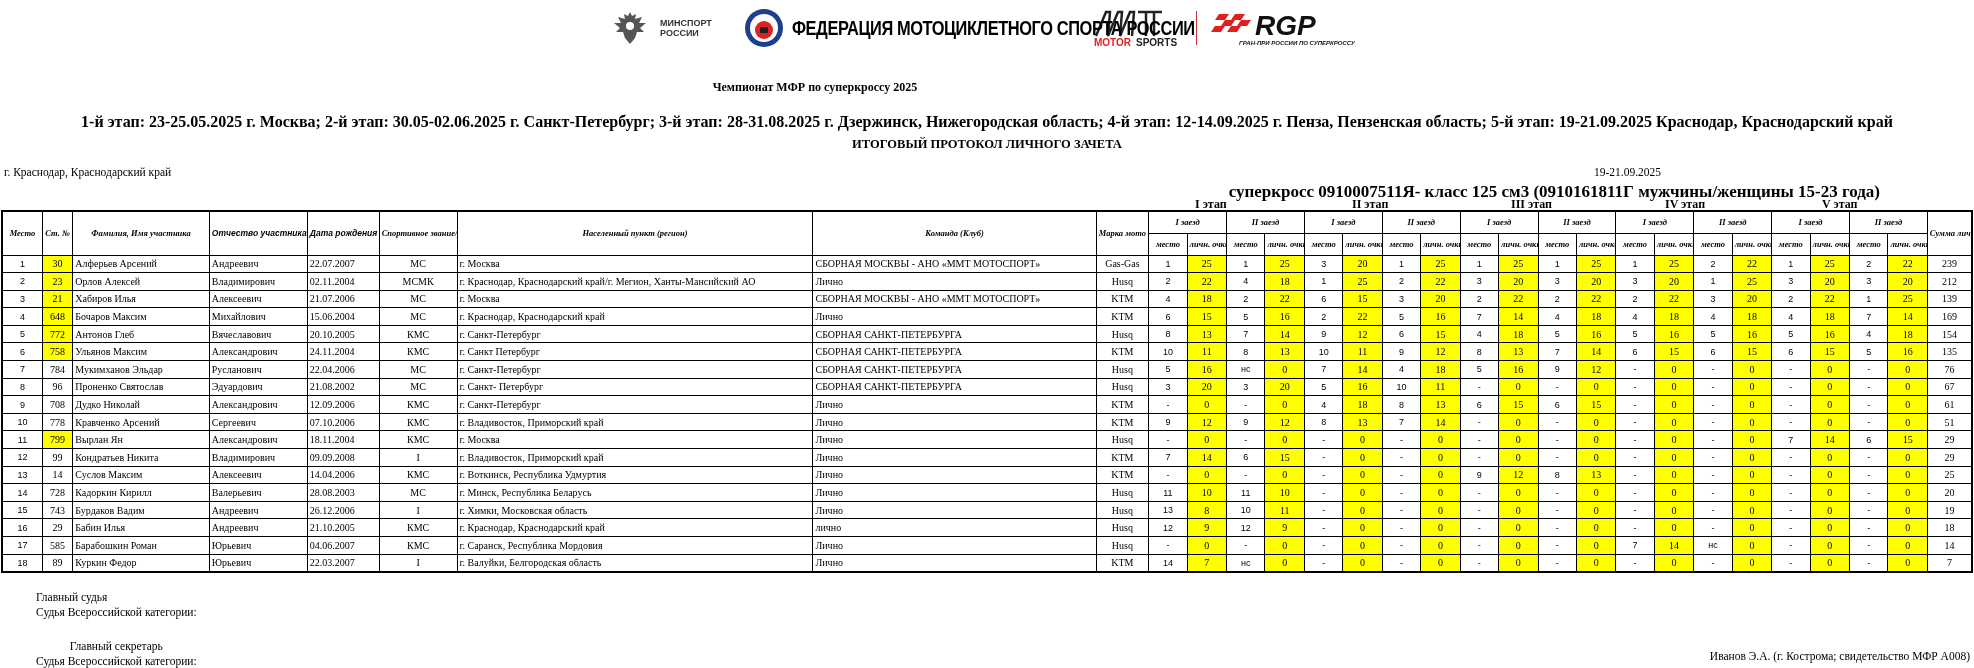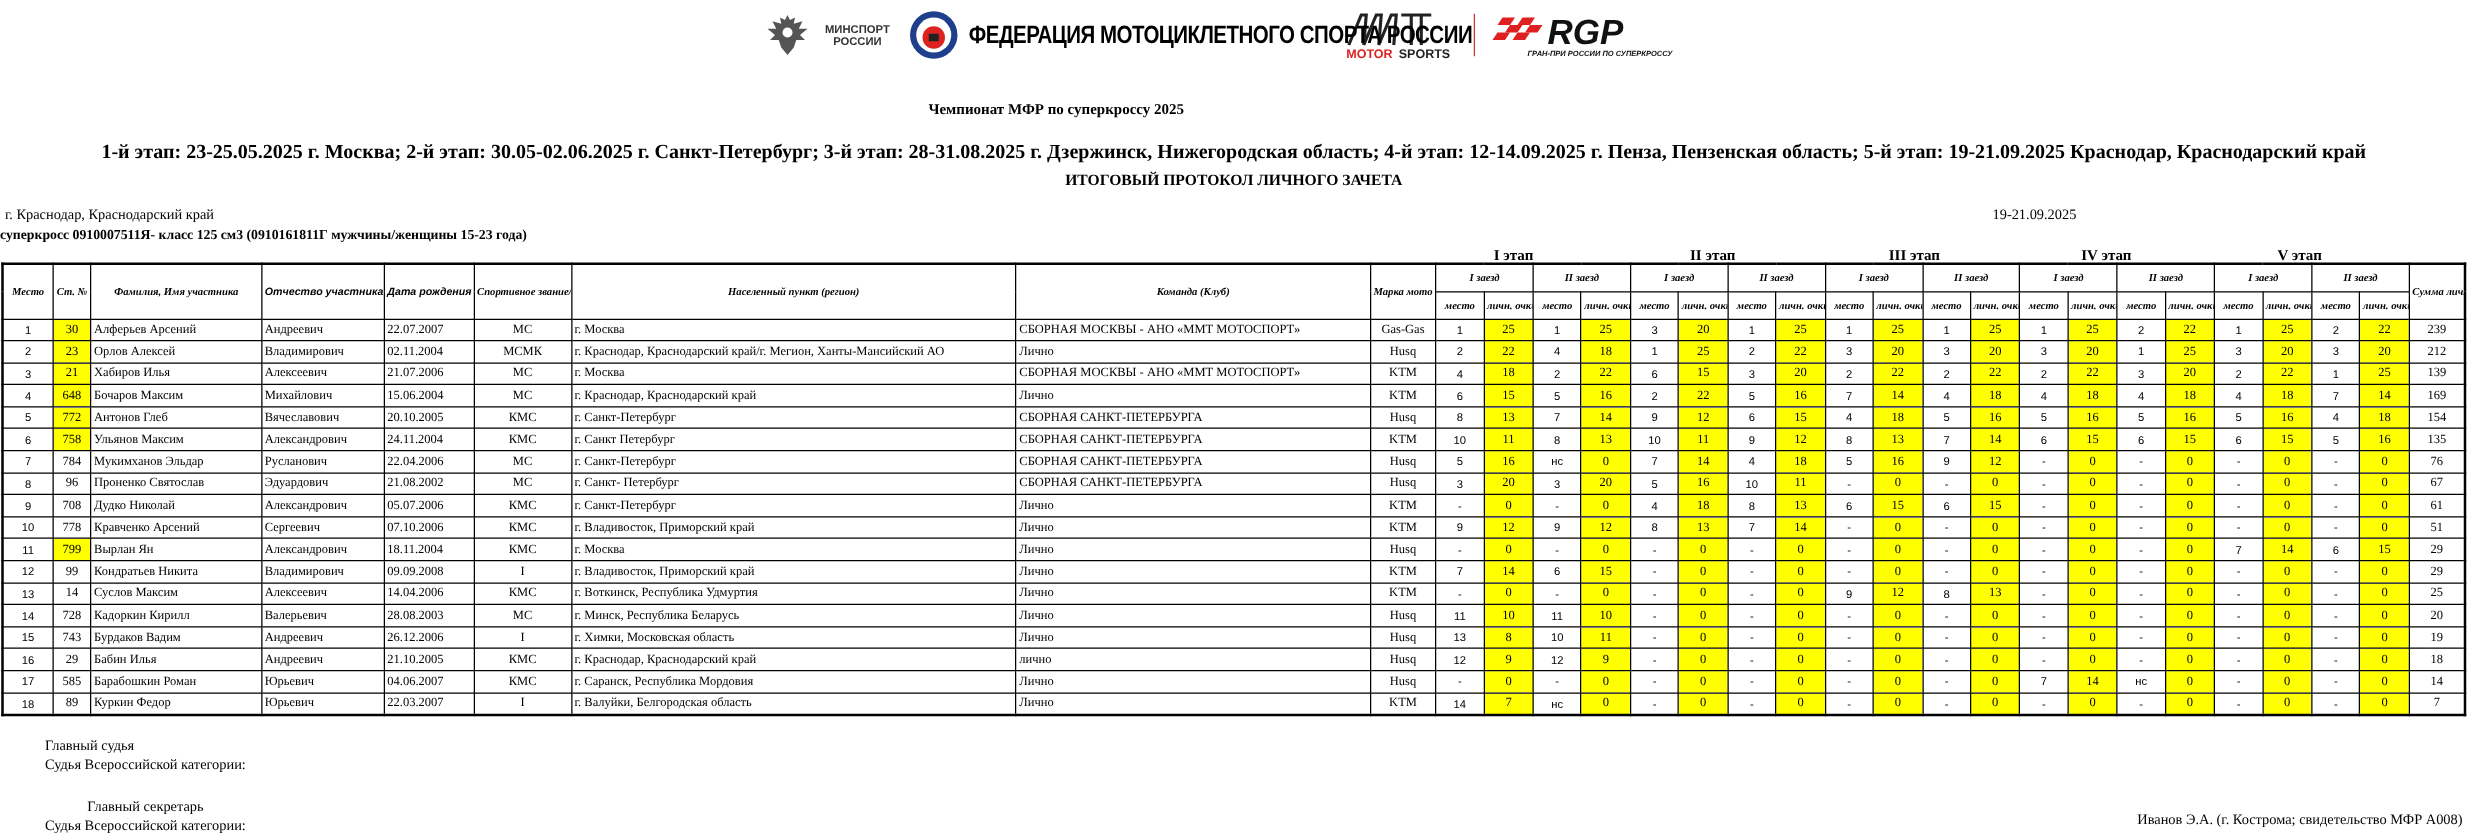--- a/index.html
+++ b/index.html
@@ -1,30 +1,30 @@
 <!DOCTYPE html>
 <html><head>
 <meta charset="utf-8">
 <style>
   html, body { margin:0; padding:0; background:#fff; }
   body { width:1974px; height:668px; position:relative; overflow:hidden; font-family:"Liberation Serif", serif; color:#000; }
   .logos { position:absolute; top:8px; left:608px; height:40px; display:flex; align-items:center; gap:8px; }
   .eagle { width:44px; height:40px; }
-  .minsport { font-family:"Liberation Sans", sans-serif; font-weight:bold; font-size:9px; line-height:10px; color:#333; text-align:center; margin-right:7px; }
+  .minsport { font-family:"Liberation Sans", sans-serif; font-weight:bold; font-size:9px; line-height:10px; color:#333; text-align:left; margin-right:24px; }
   .mfr { width:40px; height:40px; }
   .fed-title { font-family:"Liberation Sans", sans-serif; font-weight:bold; font-size:20px; letter-spacing:-0.5px; transform:scaleX(0.82); transform-origin:left center; white-space:nowrap; width:300px; }
   .mmt { margin-left:-8px; width:92px; height:40px; }
   .sep { width:1px; height:34px; background:#c33; margin:0 4px; }
   .rgp { width:170px; height:40px; }
-  .h1 { position:absolute; top:80px; left:0; width:1630px; text-align:center; font-weight:bold; font-size:12px;padding-left:30px; }
+  .h1 { position:absolute; top:80px; left:0; width:1630px; text-align:center; font-weight:bold; font-size:12px; }
   .h2 { position:absolute; top:113px; left:0; width:1974px; text-align:center; font-weight:bold; font-size:16px; }
   .h3 { position:absolute; top:137px; left:0; width:1974px; text-align:center; font-weight:bold; font-size:12.5px; }
   .loc { position:absolute; top:166px; left:4px; font-size:11.5px; }
   .date { position:absolute; top:166px; left:1594px; font-size:11.5px; }
-  .cls { position:absolute; top:182px; left:0; width:1880px; text-align:left; font-weight:bold; font-size:11px; }
+  .cls { position:absolute; top:182px; left:0; width:1880px; text-align:right; font-weight:bold; font-size:17px; }
   .stage-labels span { position:absolute; top:197px; font-weight:bold; font-size:12px; }
   table.res { position:absolute; top:210px; left:1px; border-collapse:collapse; table-layout:fixed; width:1972px; font-size:10px; }
   table.res td, table.res th { border:1px solid #000; padding:0 2px; height:16.6px; white-space:nowrap; overflow:hidden; }
   table.res th { font-style:italic; font-weight:bold; font-size:8.5px; text-align:center; line-height:10px; }
   table.res { border:2px solid #000; }
   th.small { font-size:7px; font-family:"Liberation Sans", sans-serif; }
   td.c { text-align:center; }
   td.l { text-align:left; }
   td.y { background:#ffff00; text-align:center; }
   td.sm { font-family:"Liberation Sans", sans-serif; font-size:9px; }
@@ -420,21 +420,21 @@
         <td class="y">0</td>
         <td class="c sm">-</td>
         <td class="y">0</td>
         <td class="c">67</td>
       </tr>
       <tr>
         <td class="c sm">9</td>
         <td class="c">708</td>
         <td class="l">Дудко Николай</td>
         <td class="l">Александрович</td>
-        <td class="l">05.07.2006</td>
+        <td class="l">12.09.2006</td>
         <td class="c">КМС</td>
         <td class="l">г. Санкт-Петербург</td>
         <td class="l">Лично</td>
         <td class="c">KTM</td>
         <td class="c sm">-</td>
         <td class="y">0</td>
         <td class="c sm">-</td>
         <td class="y">0</td>
         <td class="c sm">4</td>
         <td class="y">18</td>

